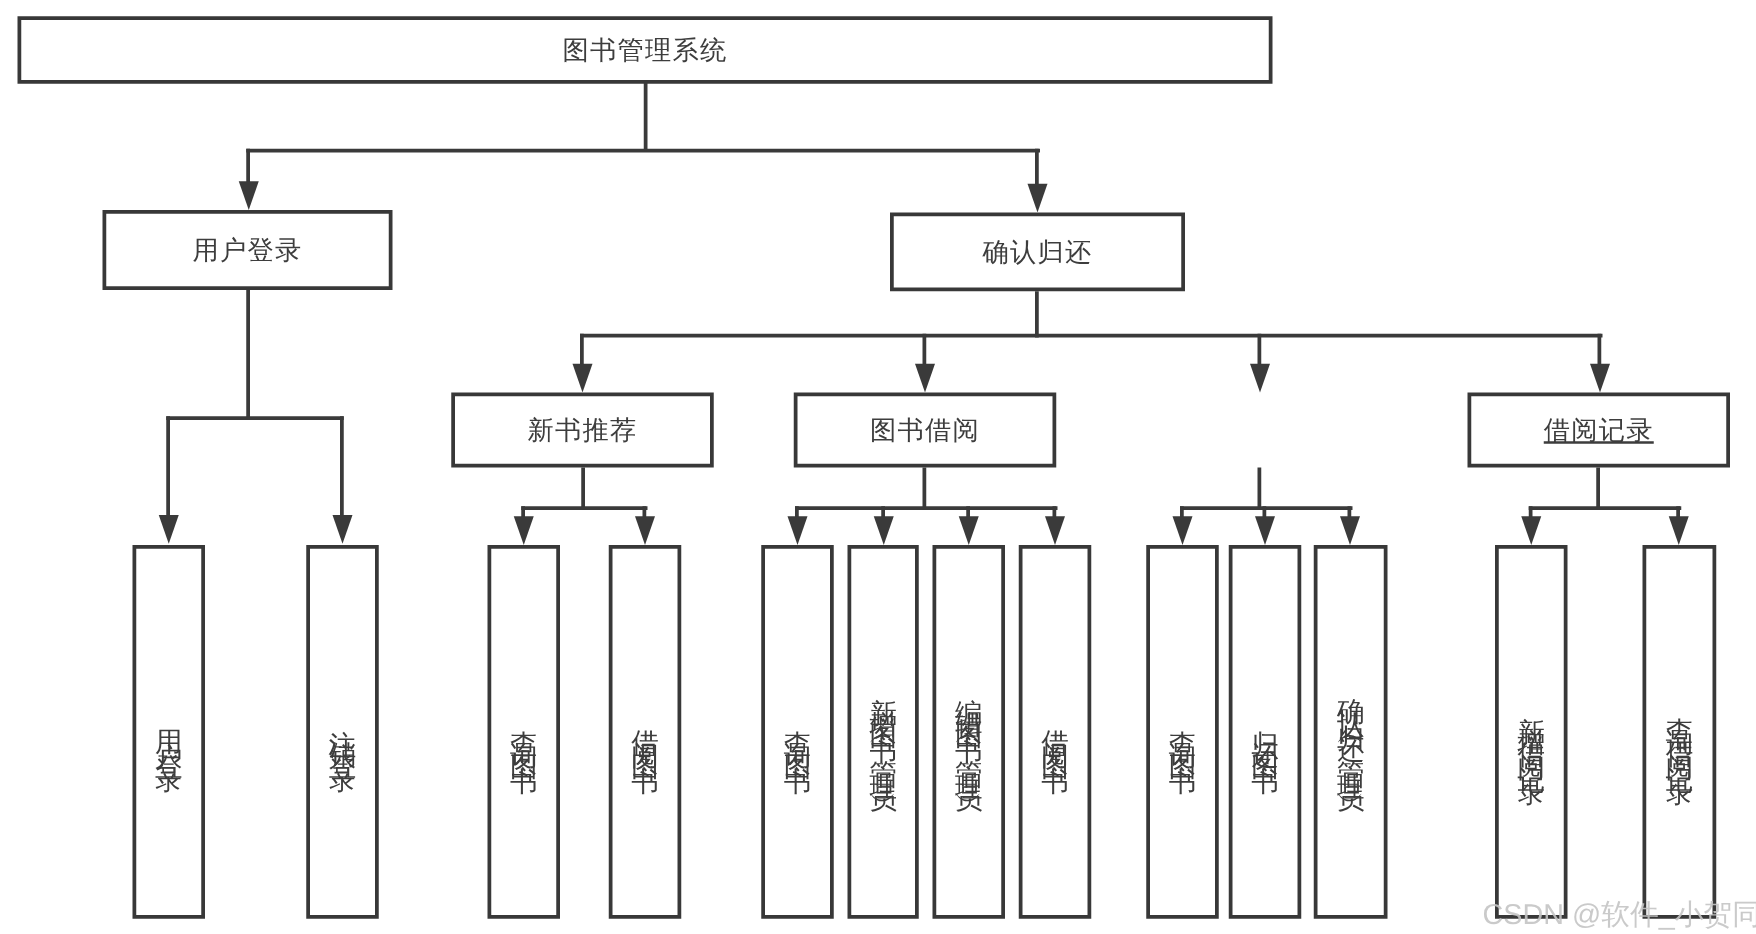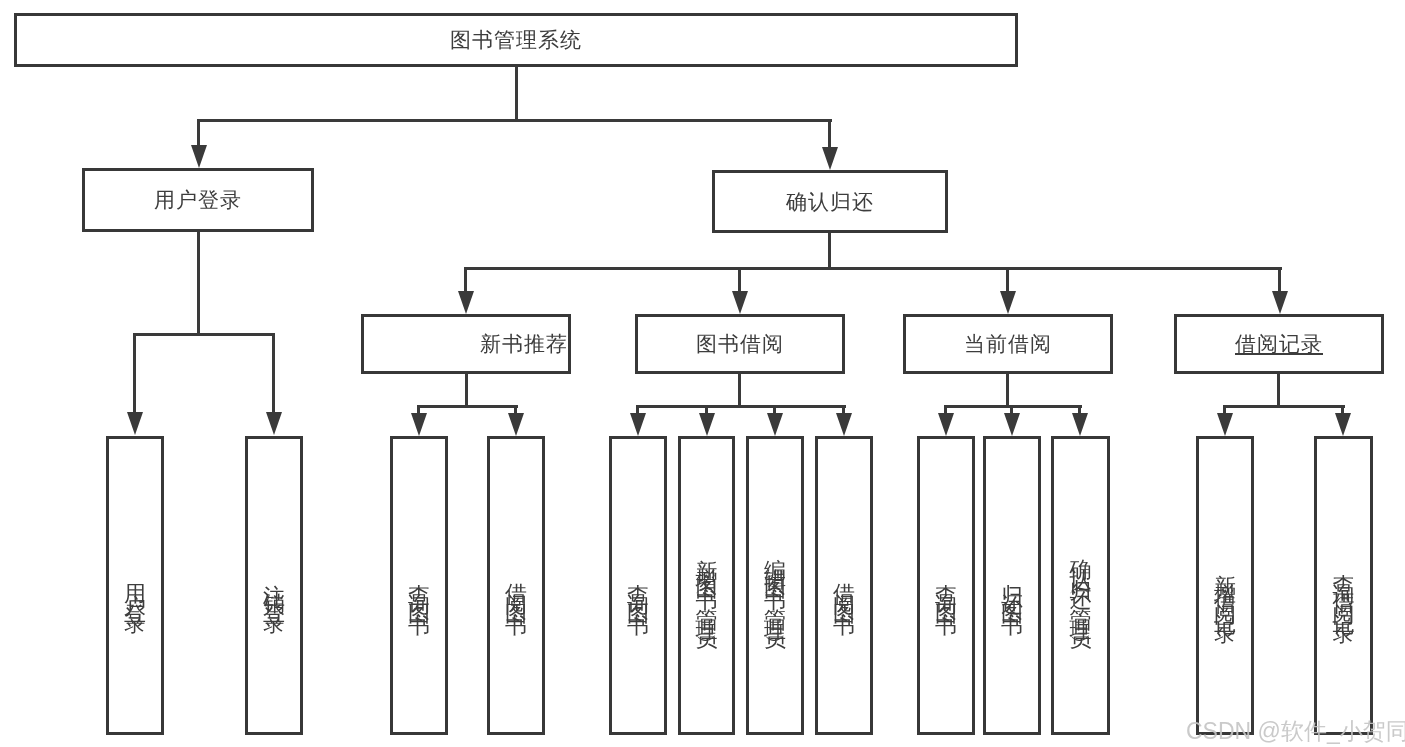--- a/index.html
+++ b/index.html
@@ -72,28 +72,25 @@
   <div class="hl" style="left:464px;top:267px;width:818px;"></div>
   <div class="vl" style="left:464px;top:267px;height:26px;"></div>
   <div class="ar" style="left:458px;top:291px;"></div>
   <div class="vl" style="left:738px;top:267px;height:26px;"></div>
   <div class="ar" style="left:732px;top:291px;"></div>
   <div class="vl" style="left:1006px;top:267px;height:26px;"></div>
   <div class="ar" style="left:1000px;top:291px;"></div>
   <div class="vl" style="left:1278px;top:267px;height:26px;"></div>
   <div class="ar" style="left:1272px;top:291px;"></div>
 
-  <div class="box" style="left:361px;top:314px;width:210px;height:60px;justify-content:flex-end;">
+  <div class="box" style="left:361px;top:314px;width:210px;height:60px;">
     <span class="hlabel">新书推荐</span>
   </div>
   <div class="box" style="left:635px;top:314px;width:210px;height:60px;font-family:Liberation Serif, serif;">
     <span class="hlabel">图书借阅</span>
-  </div>
-  <div class="box" style="left:903px;top:314px;width:210px;height:60px;">
-    <span class="hlabel">当前借阅</span>
   </div>
   <div class="box" style="left:1174px;top:314px;width:210px;height:60px;text-decoration:underline;">
     <span class="hlabel">借阅记录</span>
   </div>
 
   <div class="vl" style="left:465px;top:374px;height:34px;"></div>
   <div class="hl" style="left:417px;top:405px;width:101px;"></div>
   <div class="vl" style="left:417px;top:405px;height:10px;"></div>
   <div class="ar" style="left:411px;top:413px;"></div>
   <div class="vl" style="left:514px;top:405px;height:10px;"></div>

